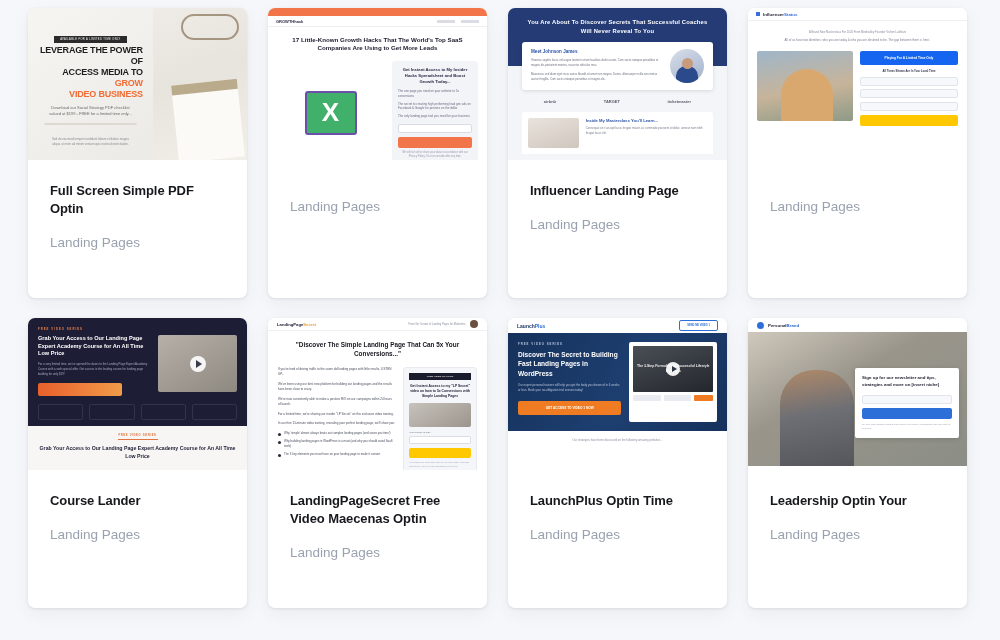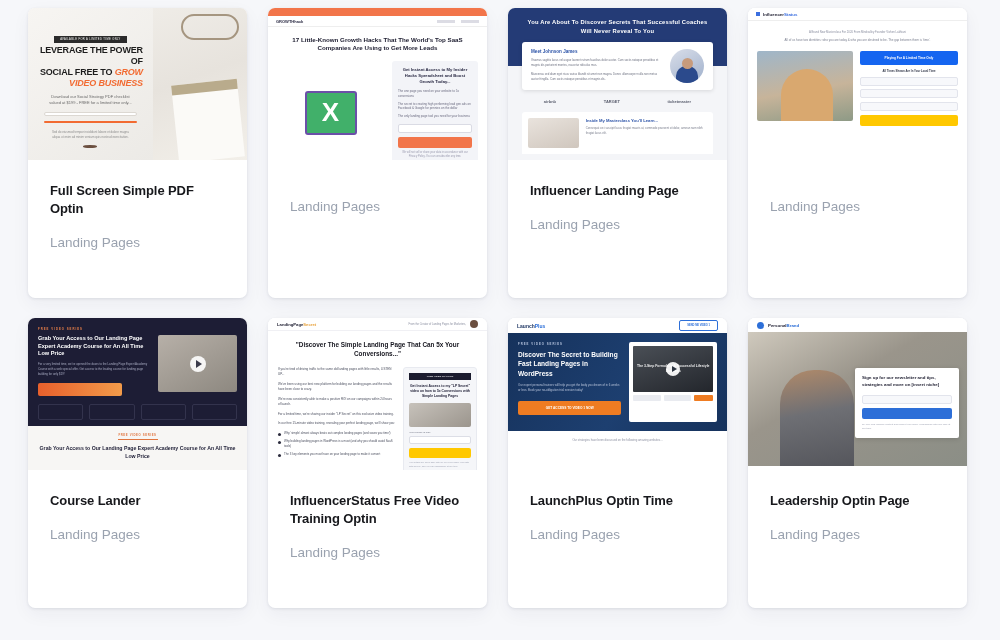--- a/index.html
+++ b/index.html
@@ -49,21 +49,21 @@
   }
 
   
   .tn { position:absolute; inset:0; }
 
   
   .t1 { background:#f3f1ee; display:flex; }
   .t1 .left { width:57%; background:linear-gradient(140deg,#f7f5f2,#eceae6); padding:12px 10px; display:flex; flex-direction:column; align-items:center; }
   .t1 .badge { background:#2b2b2b; color:#fff; font-size:2.6px; padding:2px 6px; letter-spacing:.4px; margin-top:16px; }
   .t1 h4 { font-size:9px; font-weight:bold; color:#1d1d1d; text-align:right; line-height:1.22; margin-top:2px; letter-spacing:-.2px; }
-  .t1 h4 .or { color:#f26b32;font-style:italic; }
+  .t1 h4 .or { color:#f26b32; }
   .t1 .p { font-size:4px; color:#6a6a6a; text-align:center; margin-top:5px; line-height:1.5; width:84%; }
   .t1 .inp { margin-top:6px; width:88%; height:11px; background:#fff; border:1px solid #dcd8d2; border-radius:2px; }
   .t1 .btn { margin-top:5px; width:88%; height:13px; background:#f26b32; border-radius:2px; }
   .t1 .fine { font-size:3px; color:#8d8d8d; text-align:center; margin-top:7px; line-height:1.6; width:80%; }
   .t1 .ava { width:14px; height:14px; border-radius:50%; background:#6b4f3f; margin-top:6px; }
   .t1 .right { flex:1; background:linear-gradient(160deg,#efece7 0%,#e7e3dd 45%,#f2efe9 100%); position:relative; }
   .t1 .glass { position:absolute; top:6px; right:8px; width:58px; height:26px; border:2px solid #8d7a5f; border-radius:14px; opacity:.75; }
   .t1 .pad { position:absolute; bottom:0; right:6px; width:66px; height:78px; background:#fbfaf7; border-top:10px solid #b9ab8c; transform:rotate(-6deg); }
 
   
@@ -206,21 +206,21 @@
 
 <div class="grid">
 
   <div class="card">
     <div class="thumb">
       <div class="tn t1">
         <div class="left">
           <div class="badge">AVAILABLE FOR A LIMITED TIME ONLY</div>
           <h4>
             <span>LEVERAGE THE POWER OF</span><br>
-            <span>SOCIAL FREE TO</span> <span class="or">GROW</span><br>
+            <span>ACCESS MEDIA TO</span> <span class="or">GROW</span><br>
             <span class="or">VIDEO BUSINESS</span>
           </h4>
           <div class="p">Download our Social Strategy PDF checklist valued at $199 - FREE for a limited time only...</div>
           <div class="inp"></div>
           <div class="btn"></div>
           <div class="fine">Sed do eiusmod tempor incididunt labore et dolore magna aliqua ut enim ad minim veniam quis nostrud exercitation.</div>
           <div class="ava"></div>
         </div>
         <div class="right">
           <div class="glass"></div>
@@ -400,21 +400,21 @@
             <div class="im"></div>
             <div class="lb">Your Primary E-mail</div>
             <div class="inp"></div>
             <div class="btn"></div>
             <div class="fine">Your details are 100% safe with us. We never share your data with anyone, and you can unsubscribe at any time.</div>
           </div>
         </div>
       </div>
     </div>
     <div class="meta">
-      <div class="title">InfluencerStatus Free Video Training Optin</div>
+      <div class="title">LandingPageSecret Free Video Maecenas Optin</div>
       <div class="subtitle">Landing Pages</div>
     </div>
   </div>
 
   <div class="card">
     <div class="thumb">
       <div class="tn t7">
         <div class="nav">
           <b><span>Launch</span><i>Plus</i></b>
           <div class="nbtn">SEND ME VIDEO 1</div>
@@ -459,18 +459,18 @@
           <div class="panel">
             <h5>Sign up for our newsletter and tips, strategies and more on [insert niche]</h5>
             <div class="inp"></div>
             <div class="btn"></div>
             <div class="fine">Try only and valuable content and respect your inbox. Unsubscribe with one click at any time.</div>
           </div>
         </div>
       </div>
     </div>
     <div class="meta">
-      <div class="title">Leadership Optin Page</div>
+      <div class="title">Leadership Optin Your</div>
       <div class="subtitle">Landing Pages</div>
     </div>
   </div>
 
 </div>
 
 </body></html>

